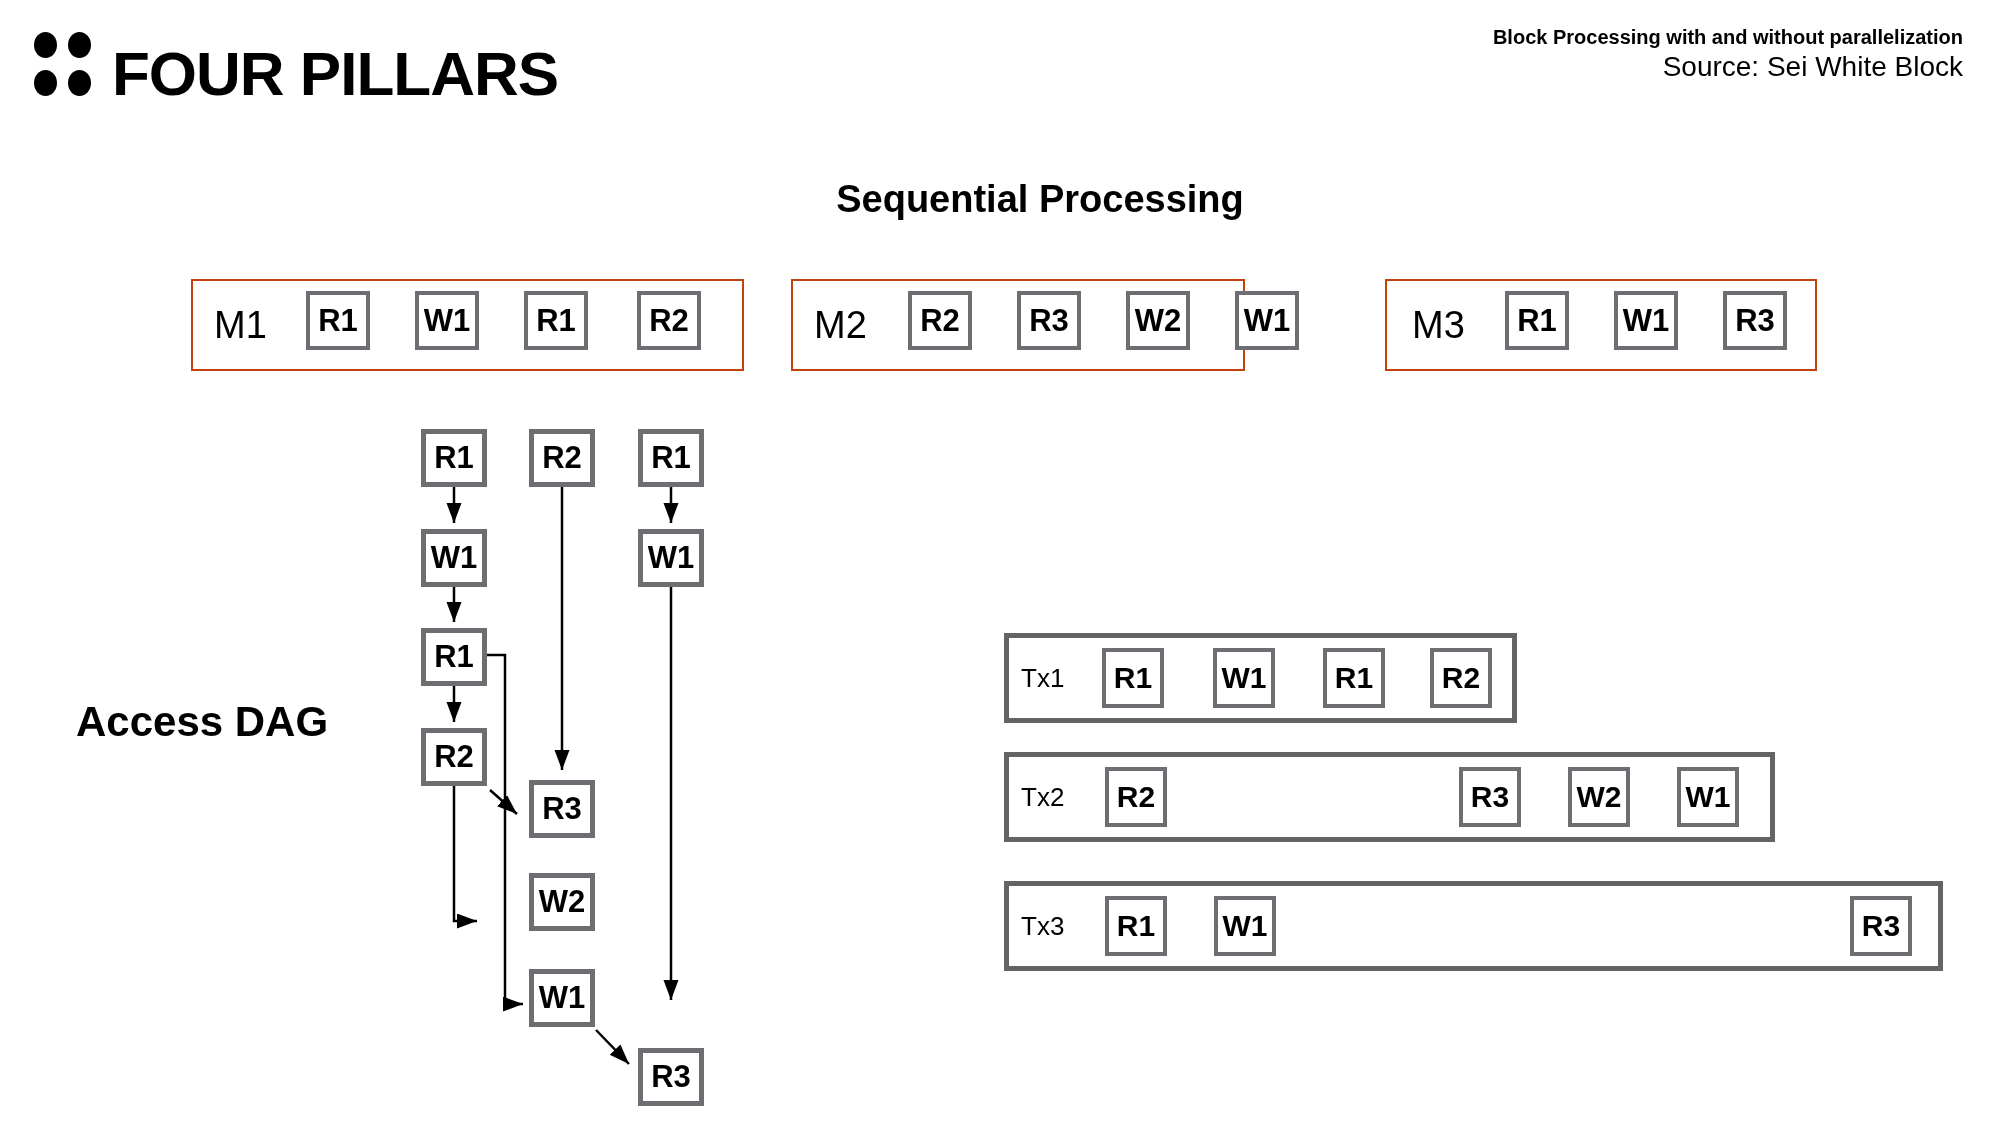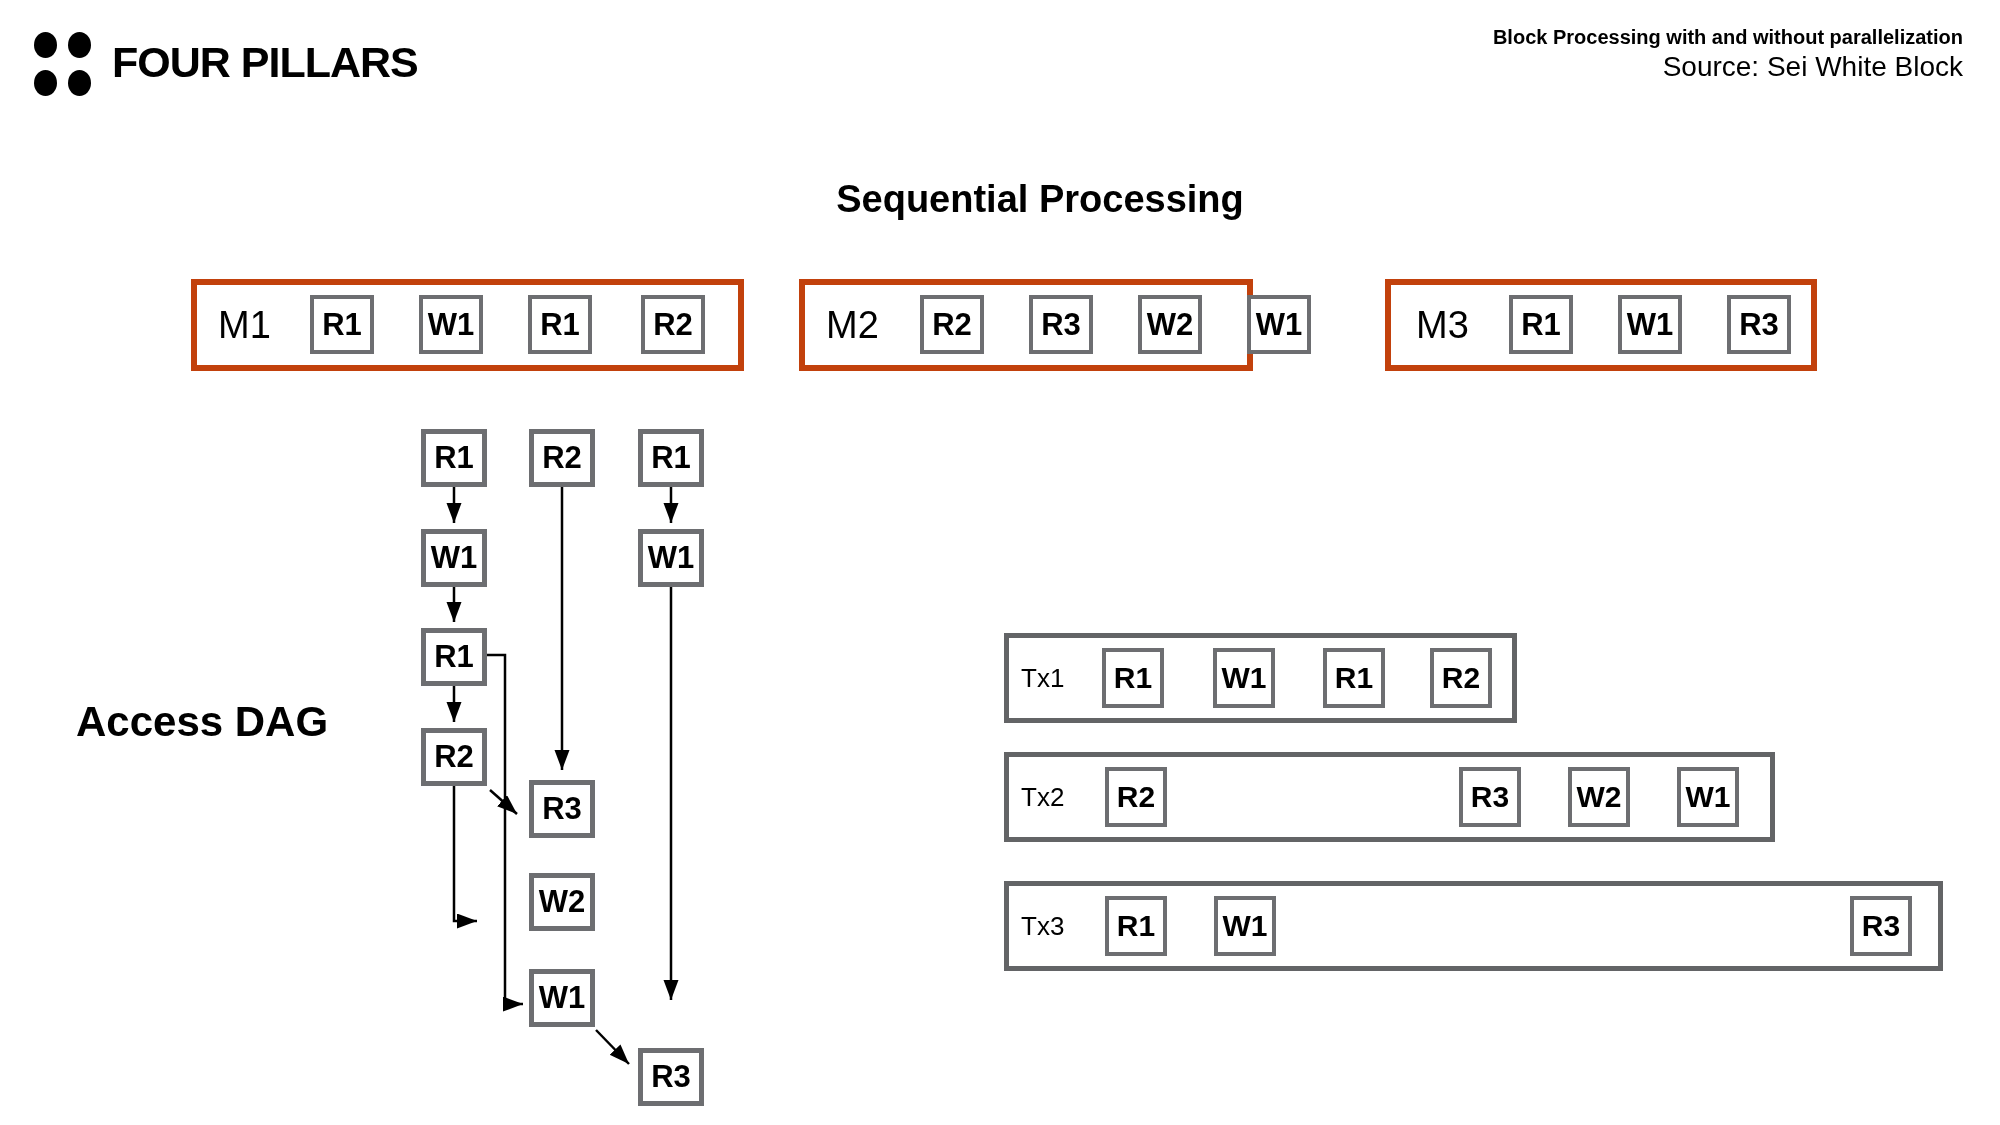--- a/index.html
+++ b/index.html
@@ -4,33 +4,33 @@
 <style>
   html,body{margin:0;padding:0;background:#fff;}
   .canvas{
     position:relative;width:2000px;height:1125px;background:#ffffff;overflow:hidden;
     font-family:"Liberation Sans","DejaVu Sans",sans-serif;color:#000;
   }
   .abs{position:absolute;}
   *{box-sizing:border-box;}
 
   
-  .brand-name{font-size:43px;font-weight:800;letter-spacing:-1px;white-space:nowrap;}
+  .brand-name{font-size:62px;font-weight:800;letter-spacing:-1px;white-space:nowrap;}
   .logo-dot{position:absolute;width:23px;height:26px;background:#000;border-radius:50%;}
   .hdr-right{text-align:right;line-height:1.18;}
   .hdr-title{font-size:20px;font-weight:700;white-space:nowrap;margin-left:24px;}
   .hdr-source{font-size:28px;font-weight:400;white-space:nowrap;}
 
   
   .heading{font-size:38px;font-weight:700;white-space:nowrap;}
   .dag-heading{font-size:42px;font-weight:700;white-space:nowrap;}
 
   
   .row{position:absolute;background:#fff;}
-  .row.seq{border:6px solid #c2410c;}
+  .row.seq{border:2px solid #c2410c;}
   .row.par{border:5px solid #636466;}
   .row-label{position:absolute;font-weight:400;white-space:nowrap;}
   .row.seq .row-label{font-size:38px;}
   .row.par .row-label{font-size:26px;}
   .chip{
     position:absolute;background:#fff;border:4px solid #6d6e71;
     display:flex;align-items:center;justify-content:center;
     font-weight:700;
   }
   .row.seq .chip{width:64px;height:59px;font-size:31px;}
@@ -66,21 +66,21 @@
   <div class="abs heading" style="left:700px;top:178px;width:680px;text-align:center;">Sequential Processing</div>
 
   <div class="row seq" style="left:191px;top:279px;width:553px;height:92px;">
     <div class="row-label lbl-center" style="left:21px;top:0;">M1</div>
     <div class="chip" style="left:113px;top:10px;">R1</div>
     <div class="chip" style="left:222px;top:10px;">W1</div>
     <div class="chip" style="left:331px;top:10px;">R1</div>
     <div class="chip" style="left:444px;top:10px;">R2</div>
   </div>
 
-  <div class="row seq" style="left:791px;top:279px;width:454px;height:92px;margin-left:8px;">
+  <div class="row seq" style="left:791px;top:279px;width:454px;height:92px;">
     <div class="row-label lbl-center" style="left:21px;top:0;">M2</div>
     <div class="chip" style="left:115px;top:10px;">R2</div>
     <div class="chip" style="left:224px;top:10px;">R3</div>
     <div class="chip" style="left:333px;top:10px;">W2</div>
     <div class="chip" style="left:442px;top:10px;">W1</div>
   </div>
 
   <div class="row seq" style="left:1385px;top:279px;width:432px;height:92px;">
     <div class="row-label lbl-center" style="left:25px;top:0;">M3</div>
     <div class="chip" style="left:118px;top:10px;">R1</div>

